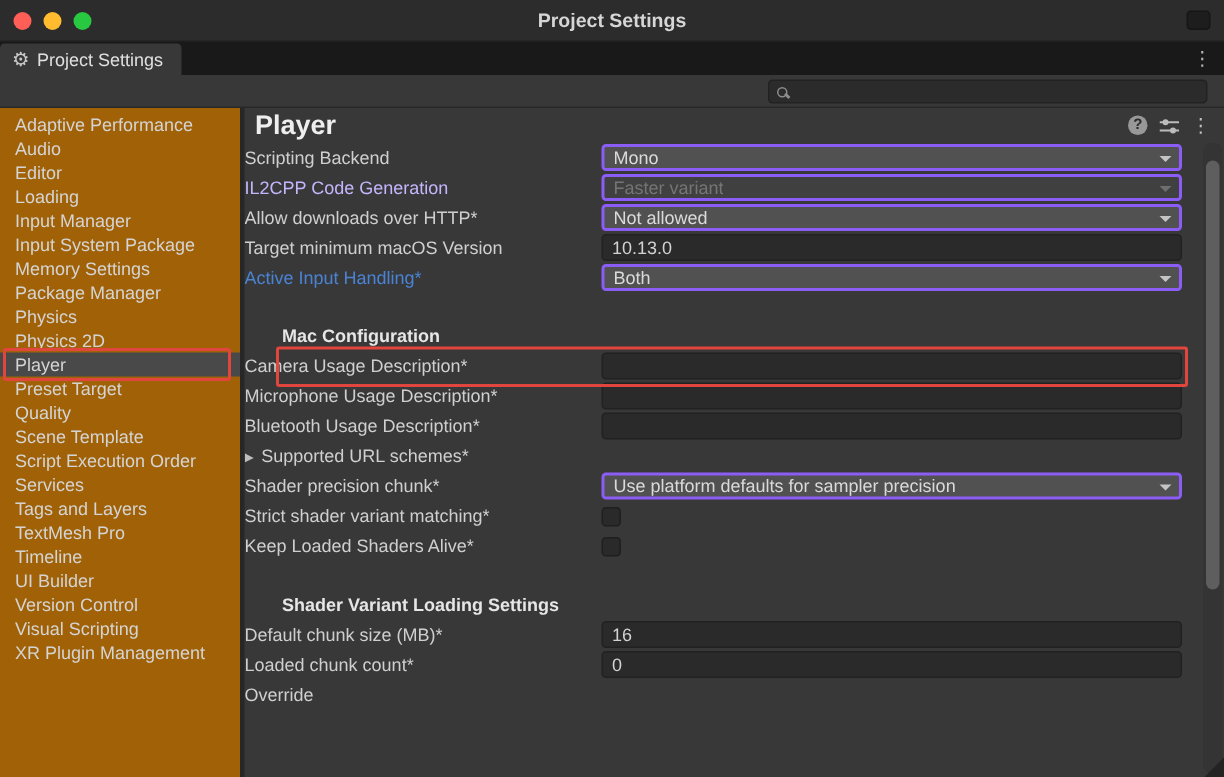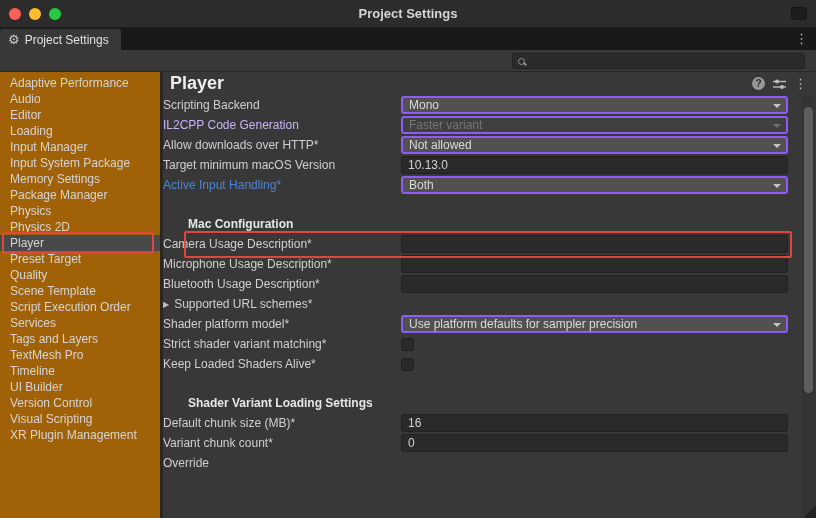--- a/index.html
+++ b/index.html
@@ -237,21 +237,21 @@
 
         <div class="row">
           <div class="row-label foldout">
             <span class="foldout-arrow">▶</span>
             <span>Supported URL schemes*</span>
           </div>
         </div>
 
 
         <div class="row">
-          <div class="row-label">Shader platform model*</div>
+          <div class="row-label">Shader precision chunk*</div>
           <div class="row-control">
             <div class="dropdown">
               <span class="dd-value">Use platform defaults for sampler precision</span>
               <span class="caret"></span>
             </div>
           </div>
         </div>
 
         <div class="row">
           <div class="row-label">Strict shader variant matching*</div>
@@ -272,21 +272,21 @@
         </div>
 
         <div class="row">
           <div class="row-label">Default chunk size (MB)*</div>
           <div class="row-control">
             <input class="textfield" value="16" style="">
           </div>
         </div>
 
         <div class="row">
-          <div class="row-label">Variant chunk count*</div>
+          <div class="row-label">Loaded chunk count*</div>
           <div class="row-control">
             <input class="textfield" value="0" style="">
           </div>
         </div>
 
         <div class="row">
           <div class="row-label">Override</div>
         </div>
 
       </div>

